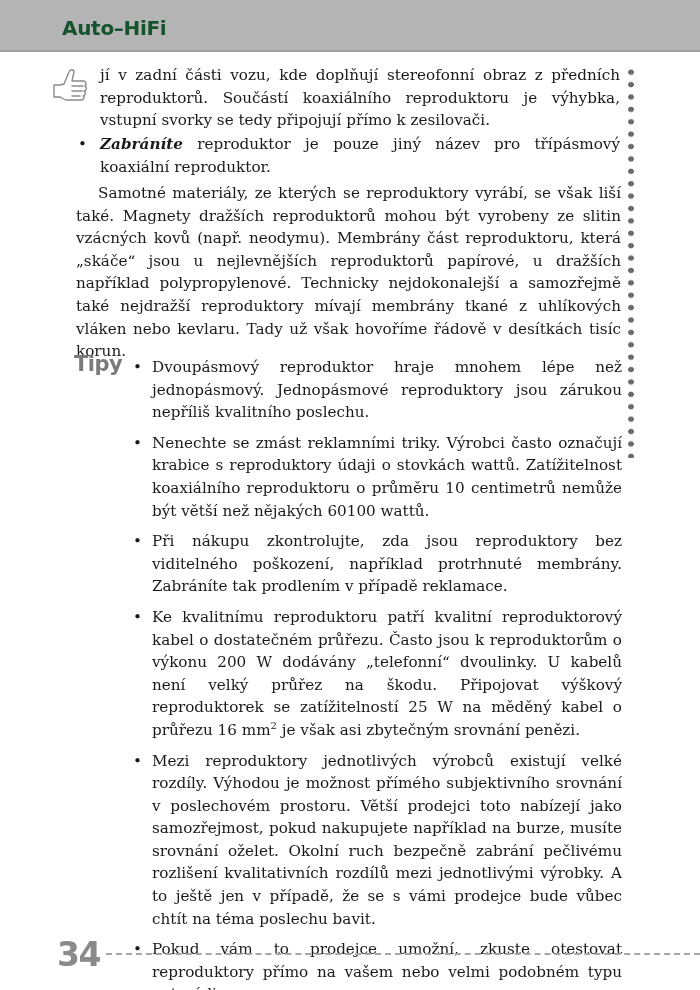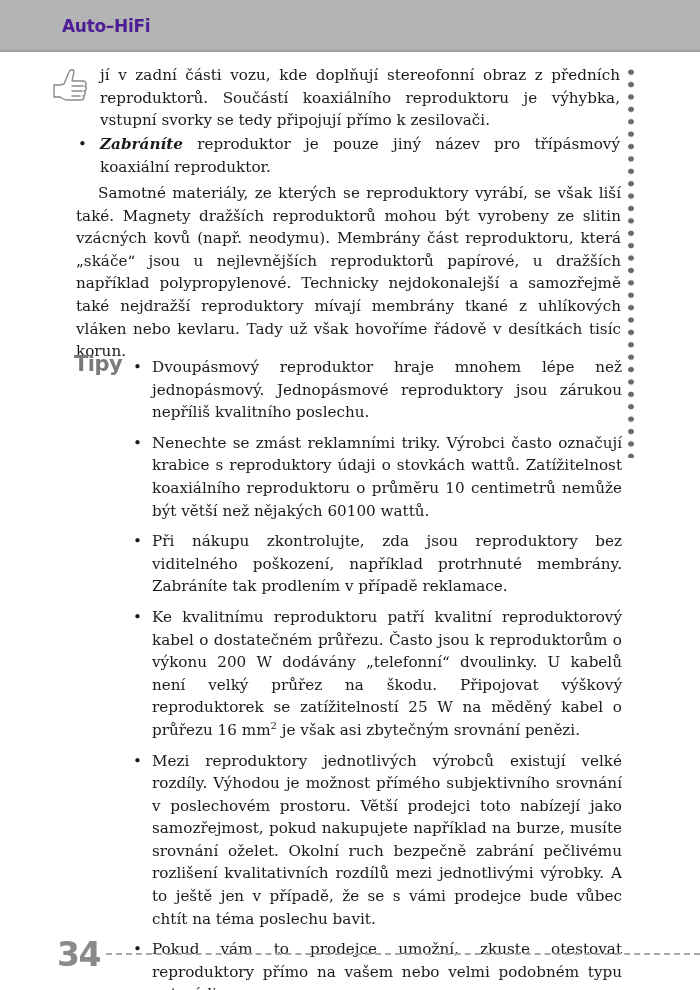--- a/index.html
+++ b/index.html
@@ -6,21 +6,21 @@
   html, body { width: 700px; height: 990px; background: #ffffff; overflow: hidden; }
   body { position: relative; font-family: "DejaVu Serif", "Liberation Serif", serif; color: #1a1a1a; }
 
   .header-bar {
     position: absolute; left: 0; top: 0; width: 700px; height: 52px;
     background: #b4b4b4; border-bottom: 2px solid #9e9e9e;
   }
   .header-title {
     position: absolute; left: 62px; top: 16px;
     font-family: "DejaVu Sans", "Liberation Sans", sans-serif;
-    font-weight: bold; font-size: 17px; color: #4c1d95; letter-spacing: -0.3px;
+    font-weight: bold; font-size: 20px; color: #14532d; letter-spacing: -0.3px;
   }
 
   .dots-column {
     position: absolute; left: 627px; top: 66px; width: 8px; height: 392px;
     background-image: radial-gradient(circle, #6b6b6b 2.6px, transparent 3px);
     background-size: 8px 12.4px; background-repeat: repeat-y;
   }
 
   .thumb-icon { position: absolute; left: 50px; top: 64px; width: 40px; height: 44px; }
 

